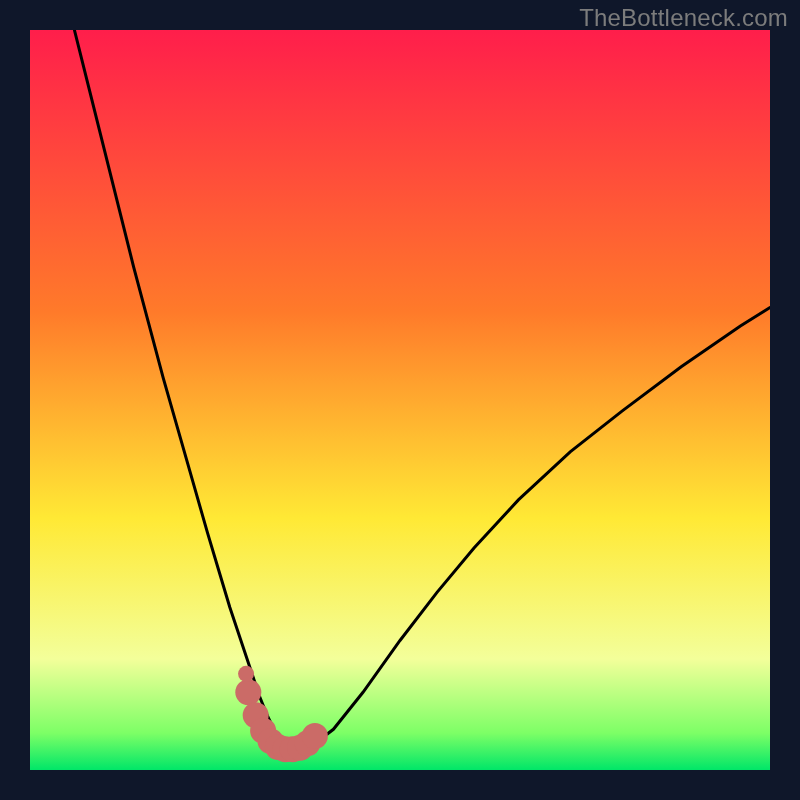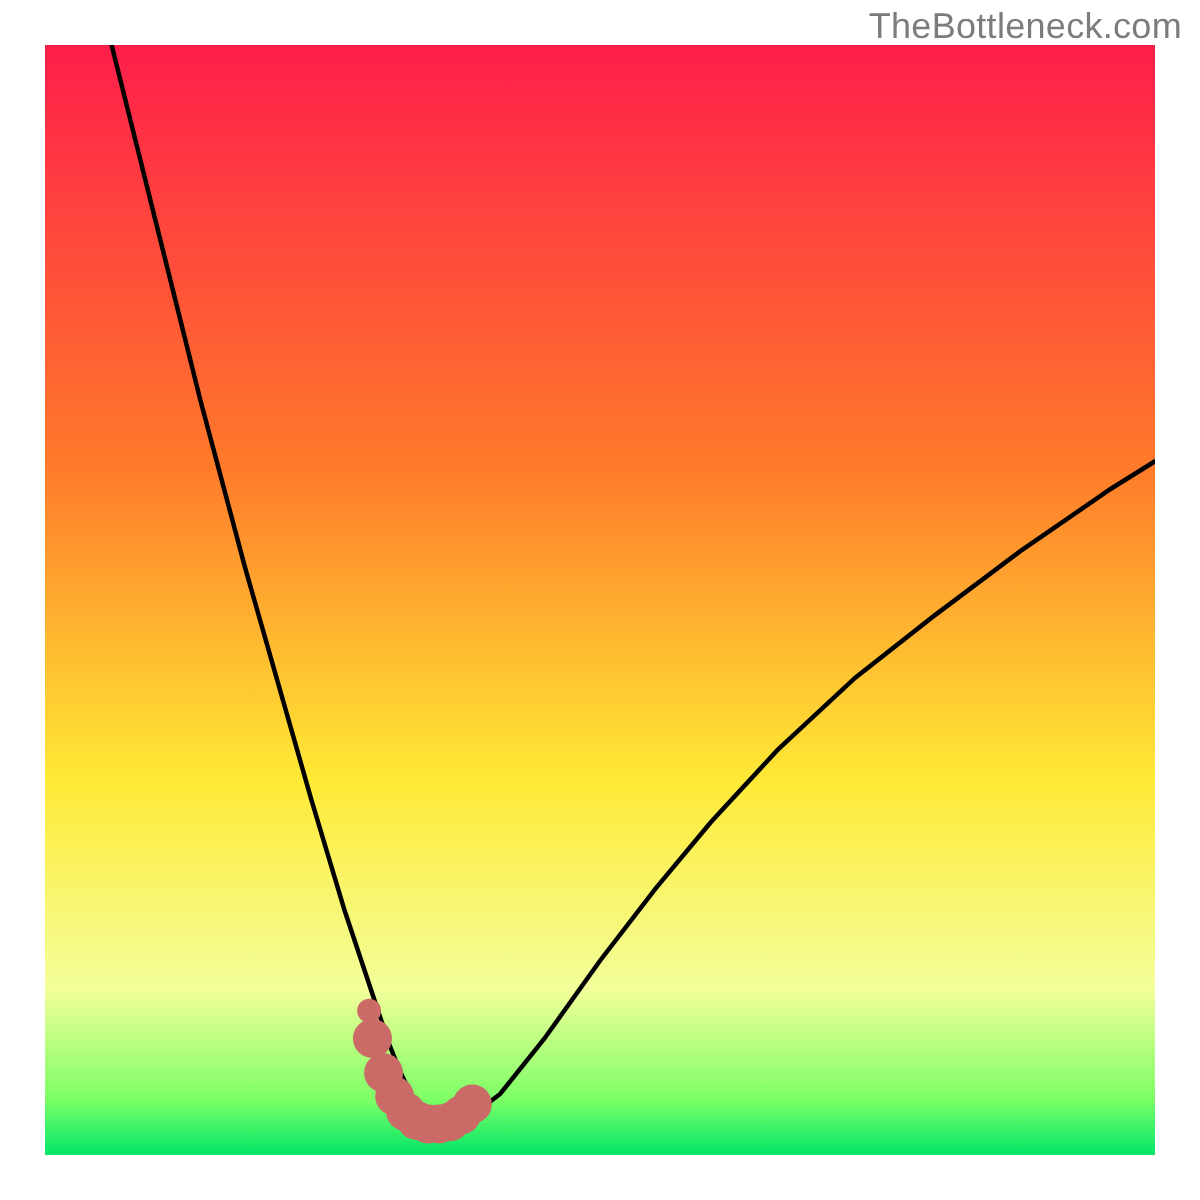--- a/index.html
+++ b/index.html
@@ -10,21 +10,21 @@
     overflow: hidden;
     background: #000;
     font-family: Arial, Helvetica, sans-serif;
   }
   .frame {
     position: absolute;
     top: 0;
     left: 0;
     width: 800px;
     height: 800px;
-    background: #ffffff;
+    background: #0f172a;
   }
   .plot-area {
     position: absolute;
     top: 30px;
     left: 30px;
     width: 740px;
     height: 740px;
   }
   .watermark {
     position: absolute;

